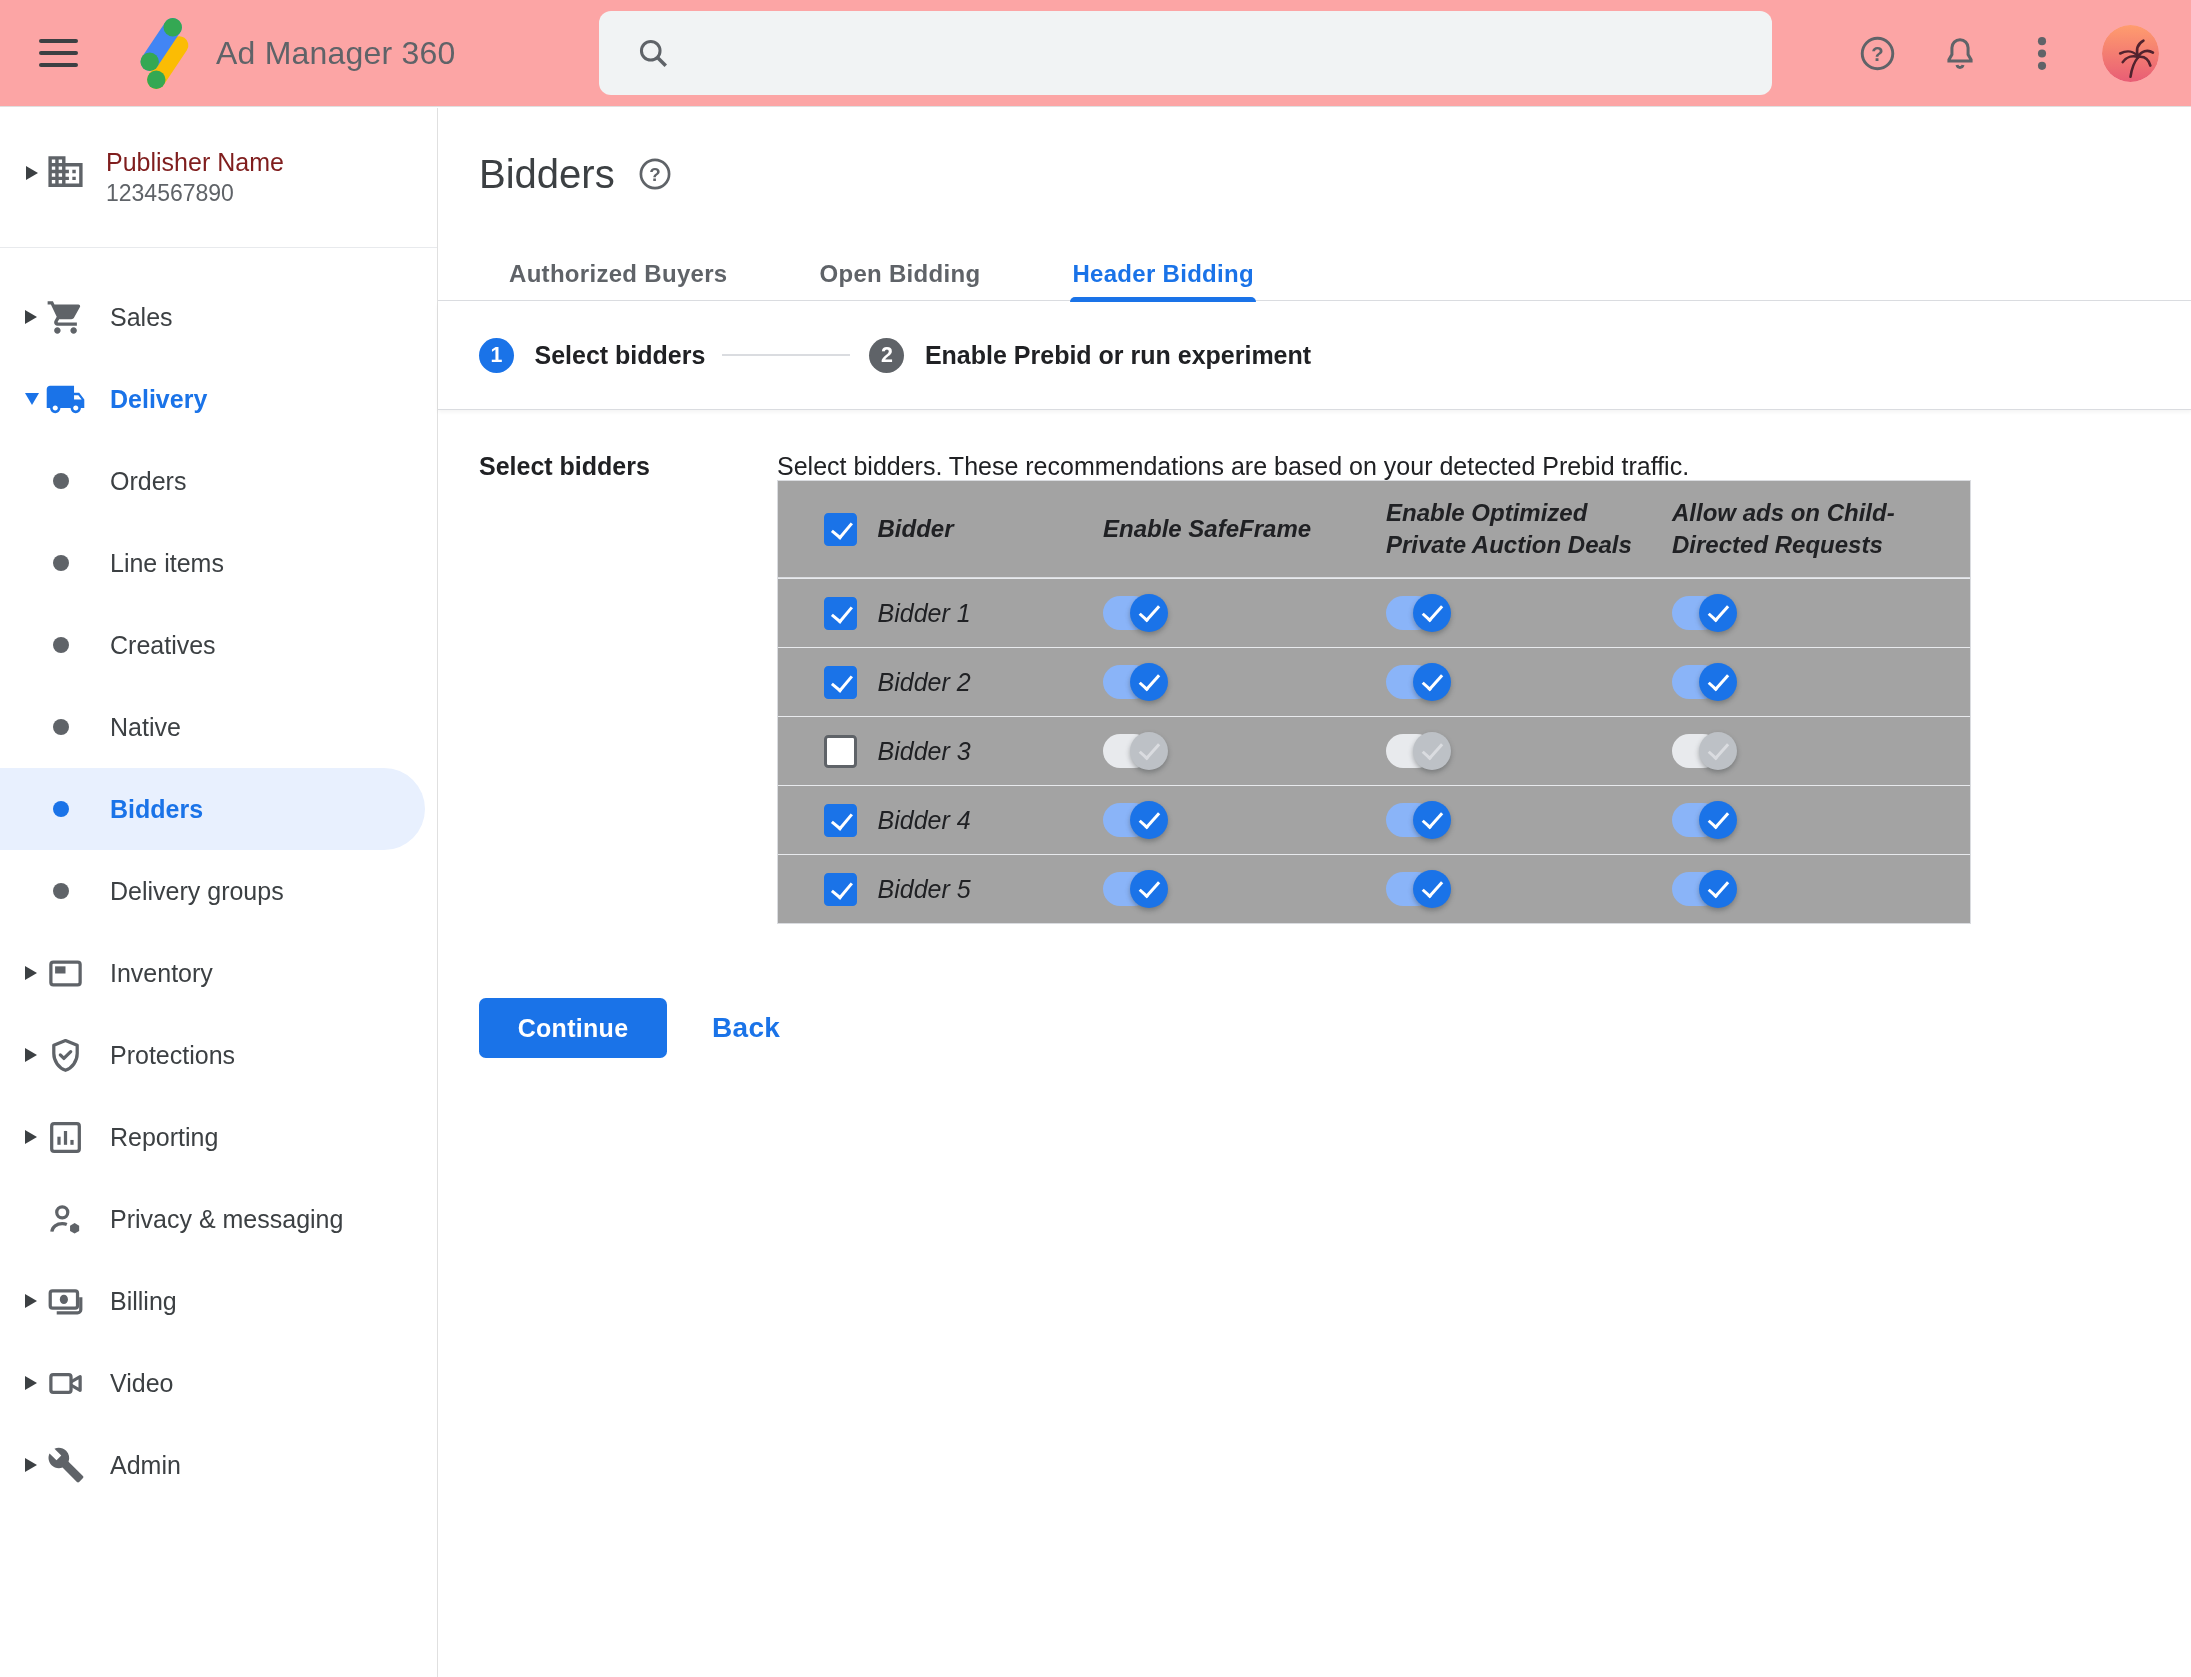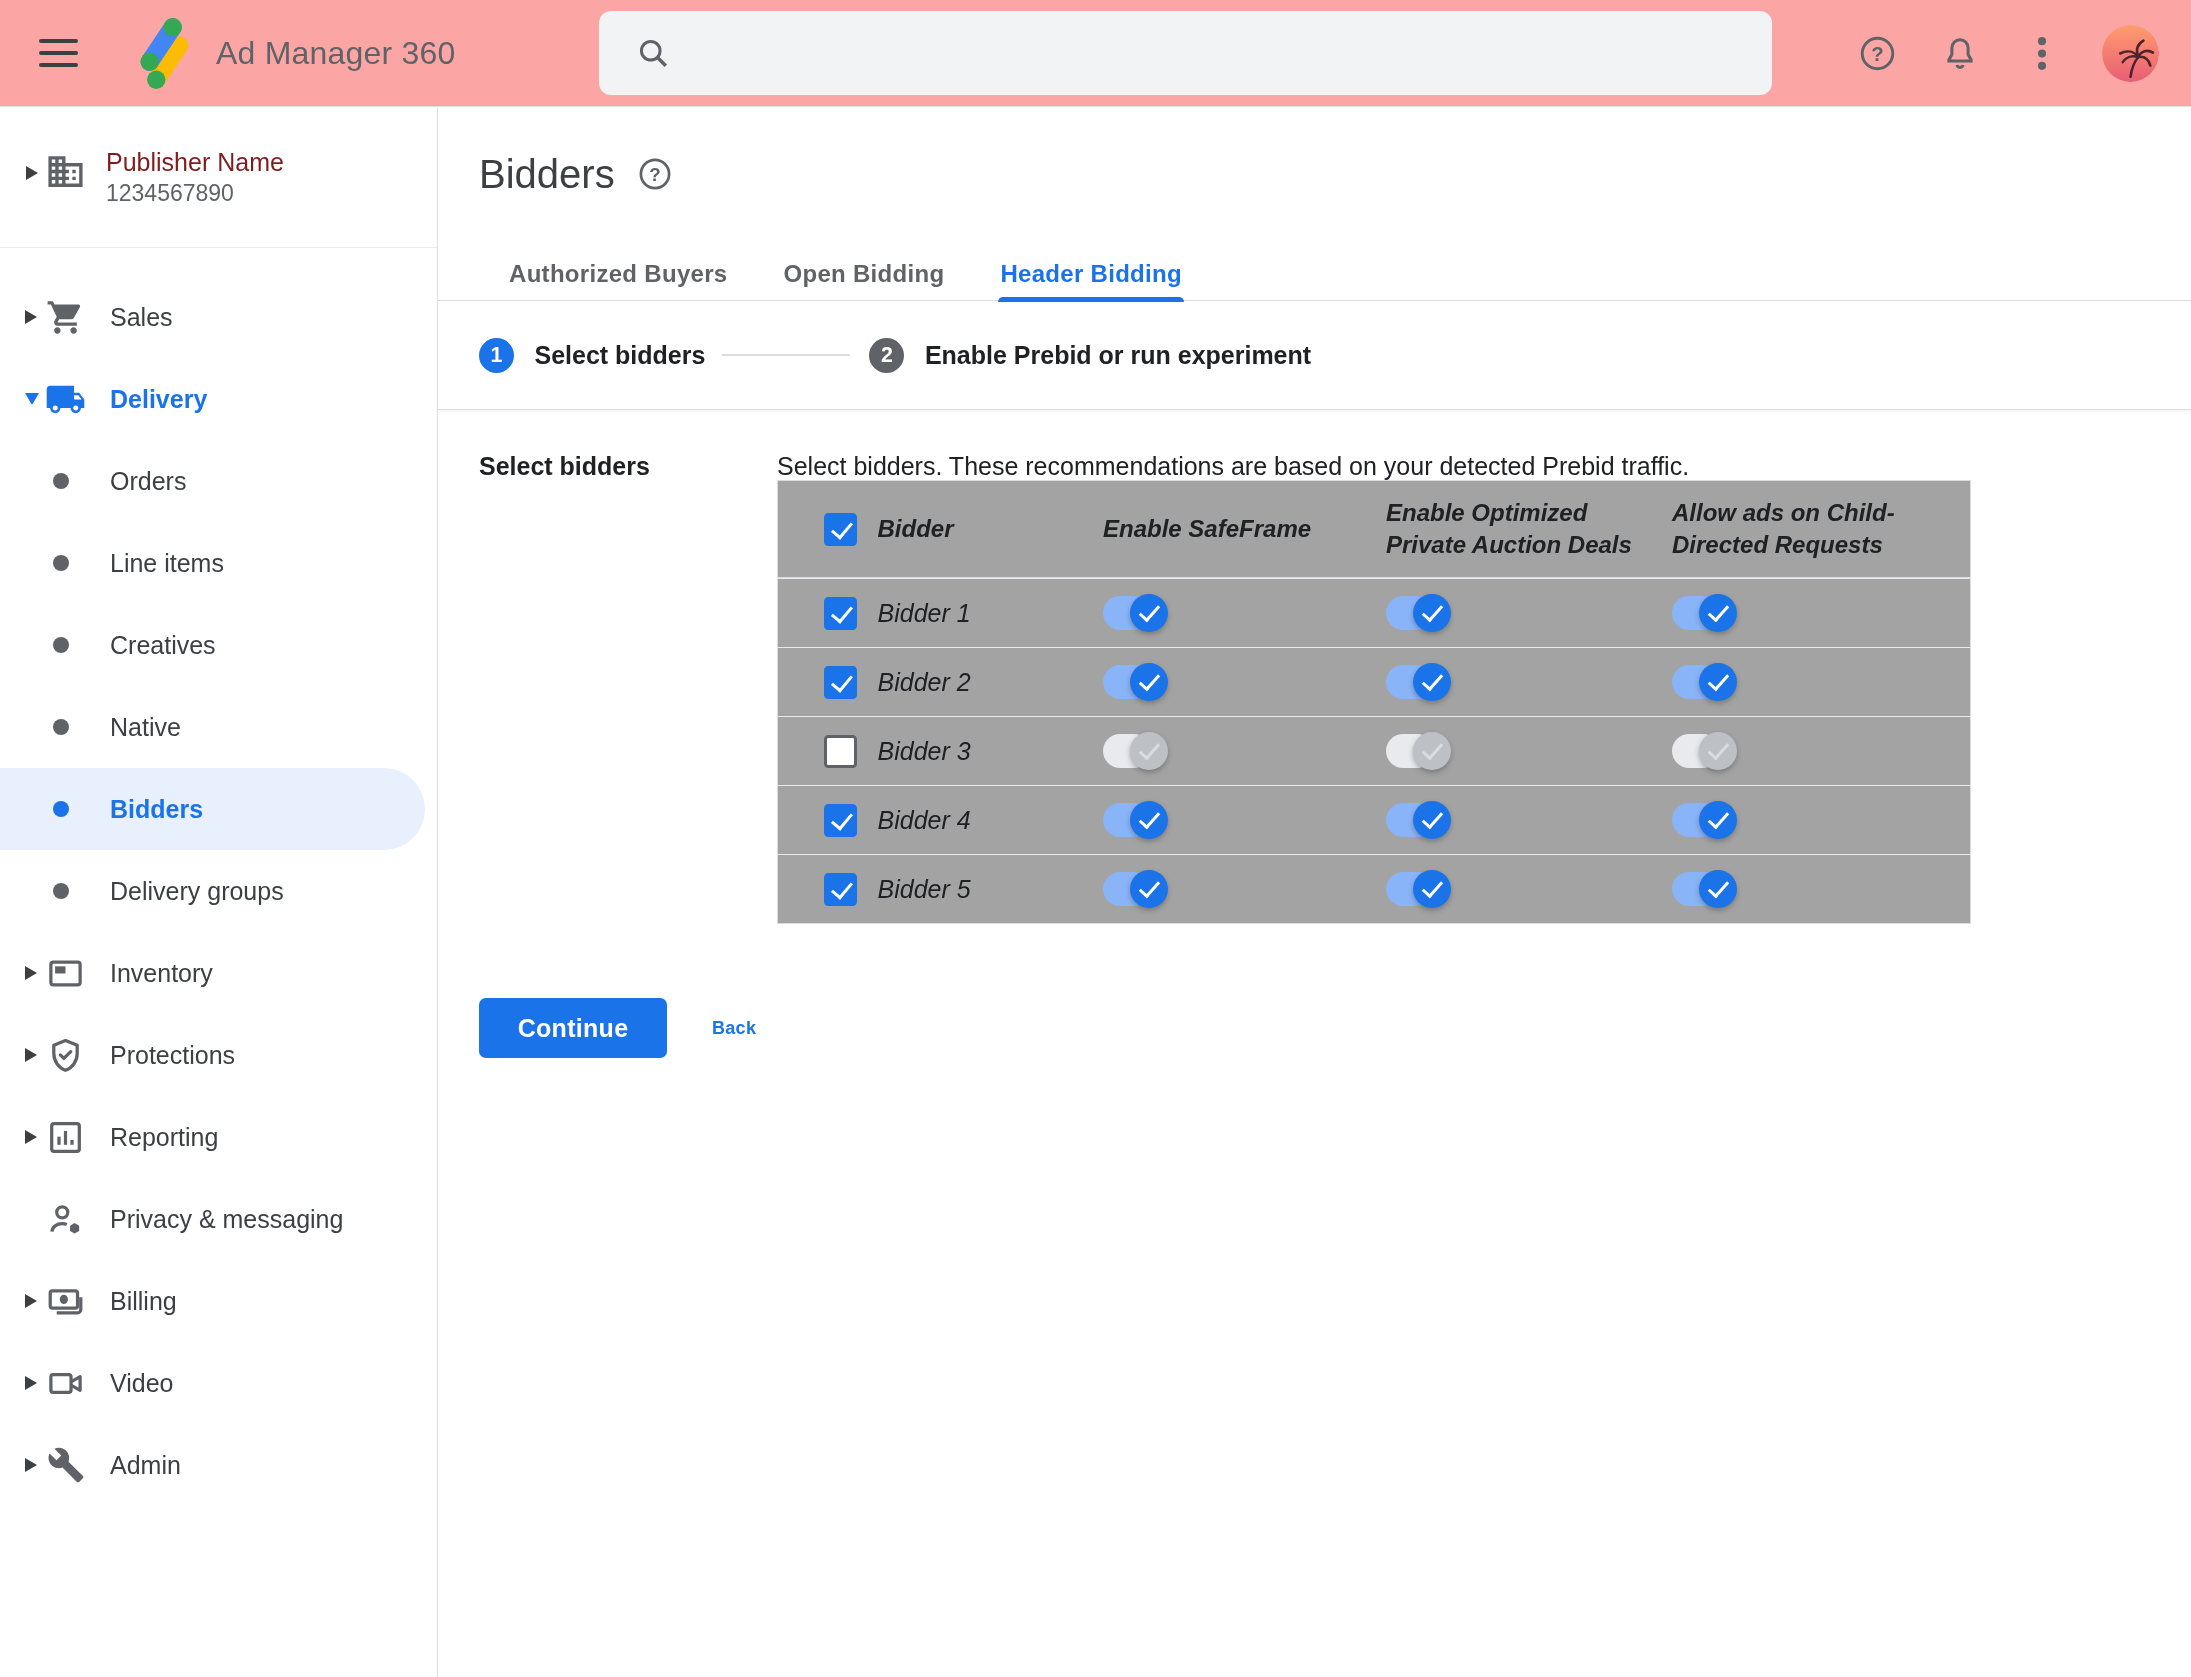--- a/index.html
+++ b/index.html
@@ -47,21 +47,21 @@
   .nav-item.expanded .icon-box{color:var(--accent,#1a73e8);}
   .nav-item.selected{background:var(--selected-bg,#e8f0fe);width:425px;border-radius:0 41px 41px 0;}
   .nav-item.selected .bullet{background:var(--accent,#1a73e8);}
   .nav-item.selected .nav-label{color:var(--accent,#1a73e8);font-weight:700;}
   
   .main{position:absolute;left:438px;top:108px;right:0;bottom:0;background:#fff;}
   .page-title-row{position:absolute;left:41px;top:36px;height:60px;display:flex;align-items:center;}
   .page-title{font-size:40px;color:#3c4043;}
   .title-help{margin-left:22px;display:flex;cursor:pointer;}
   .tabs{position:absolute;left:0;right:0;top:139px;height:53px;display:flex;align-items:flex-end;
-    padding-left:43px;border-bottom:1.7px solid var(--border,#dadce0);box-sizing:content-box;}
+    padding-left:43px;border-bottom:1.7px solid var(--border,#dadce0);box-sizing:content-box;gap:36px;}
   .tab{position:relative;height:53px;display:flex;align-items:center;padding:0 28px;
     font-size:24px;font-weight:700;color:#5f6368;cursor:pointer;letter-spacing:0.3px;}
   .tab.active{color:var(--accent,#1a73e8);}
   .tab.active::after{content:"";position:absolute;left:26px;right:26px;bottom:-1.7px;height:5.1px;
     background:var(--accent,#1a73e8);border-radius:5.1px 5.1px 0 0;}
   .stepper{position:absolute;left:0;right:0;top:193px;height:108px;display:flex;align-items:center;
     padding-left:41px;border-bottom:1.7px solid var(--border,#dadce0);box-shadow:0 2.6px 3.4px rgba(60,64,67,.06);}
   .step-circle{width:35px;height:35px;border-radius:50%;display:flex;align-items:center;justify-content:center;
     color:#fff;font-size:21.4px;font-weight:700;flex:0 0 auto;}
   .step-circle.s1{background:var(--accent,#1a73e8);}
@@ -95,21 +95,21 @@
   .toggle .thumb::after{content:"";position:absolute;left:13.7px;top:6.8px;width:7.7px;height:17px;
     border:solid #dadce0;border-width:0 3.4px 3.4px 0;transform:rotate(42deg);}
   .toggle.on .track{background:var(--accent-light,#8ab4f8);}
   .toggle.on .thumb{background:var(--accent,#1a73e8);}
   .toggle.on .thumb::after{border-color:#fff;}
   
   .actions{position:absolute;left:41px;top:890px;display:flex;align-items:center;}
   .btn-continue{min-width:188px;height:60px;background:var(--accent,#1a73e8);color:#fff;border:none;
     border-radius:6.8px;font-size:25px;font-weight:700;font-family:"Liberation Sans", sans-serif;
     display:flex;align-items:center;justify-content:center;cursor:pointer;letter-spacing:0.3px;}
-  .link-back{margin-left:45px;font-size:18px;font-weight:700;color:var(--accent,#1a73e8);cursor:pointer;letter-spacing:0.3px;}
+  .link-back{margin-left:45px;font-size:28px;font-weight:700;color:var(--accent,#1a73e8);cursor:pointer;letter-spacing:0.3px;}
   svg{display:block;}
 </style>
 </head>
 <body>
 
 <div class="topbar">
   <div class="menu-btn">
       <span></span>
       <span></span>
       <span></span>

